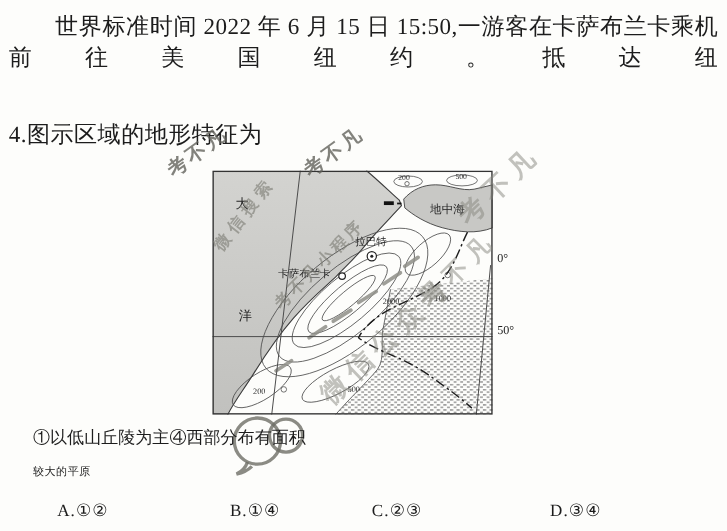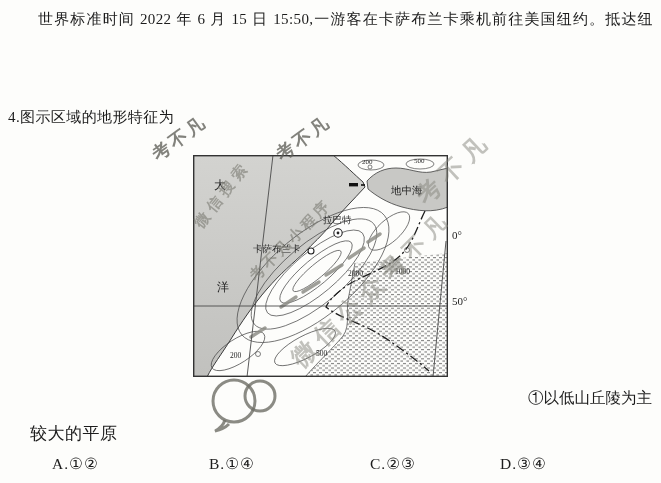--- a/index.html
+++ b/index.html
@@ -2,37 +2,37 @@
 <html><head>
 <meta charset="utf-8">
 <style>
   html,body{margin:0;padding:0;}
   body{background:#ffffff;}
   #page{
     position:relative;width:661px;height:483px;overflow:hidden;
     background:#fdfdfb;color:#1c1c1c;
     font-family:"Liberation Serif","DejaVu Serif",serif;
   }
-  .tline{position:absolute;font-size:15px;letter-spacing:.4px;white-space:nowrap;}
+  .tline{position:absolute;font-size:21px;letter-spacing:.4px;white-space:nowrap;}
   .just{width:645px;white-space:normal;text-align:justify;text-align-last:justify;}
   .indent{text-indent:2em;}
   
   #map-wrap{position:absolute;left:193px;top:155px;width:255px;height:222px;}
   #map-wrap svg{display:block;}
   .geo-label{position:absolute;font-size:11px;color:#222;letter-spacing:0;}
   
   .wm{position:absolute;font-weight:bold;white-space:nowrap;pointer-events:none;
       font-family:"Liberation Sans","DejaVu Sans",sans-serif;}
   .wm-dark{color:rgba(95,95,88,.78);}
   .wm-mid{color:rgba(125,125,117,.62);}
   .wm-light{color:rgba(133,133,125,.5);}
   
   #opt-row{position:absolute;left:30px;top:388px;width:622px;display:flex;
-           justify-content:flex-end;font-size:15.5px;}
-  #opt-cont{position:absolute;left:30px;top:422px;font-size:17px;letter-spacing:.5px;}
+           justify-content:flex-start;font-size:15.5px;}
+  #opt-cont{position:absolute;left:30px;top:422px;font-size:10px;letter-spacing:.5px;}
   .choice{position:absolute;top:455px;font-size:15.5px;letter-spacing:1px;}
 </style>
 </head>
 <body>
 
 <div id="page">
 
   <div class="tline just indent" style="left:8px;top:10px;">世界标准时间 2022 年 6 月 15 日 15:50,一游客在卡萨布兰卡乘机前往美国纽约。抵达纽</div>
   <div class="tline" style="left:8px;top:108px;">4.图示区域的地形特征为</div>
 
@@ -140,21 +140,22 @@
   <svg style="position:absolute;left:203px;top:373px;" width="80" height="62" viewBox="0 0 80 62">
     <g fill="none" stroke="rgba(110,110,102,.8)" stroke-width="3">
       <circle cx="31" cy="28" r="21"></circle>
       <circle cx="57" cy="23" r="15"></circle>
       <path d="M22,47 C20,53 16,56 12,58 C17,57 22,55 26,51"></path>
     </g>
   </svg>
 
   <div id="opt-row">
     <span>①以低山丘陵为主</span>
+    <span>④西部分布有面积</span>
   </div>
   <div id="opt-cont">较大的平原</div>
 
   <span class="choice" style="left:52px;">A.①②</span>
   <span class="choice" style="left:209px;">B.①④</span>
-  <span class="choice" style="left:370px;">C.②③</span>
+  <span class="choice" style="left:338px;">C.②③</span>
   <span class="choice" style="left:500px;">D.③④</span>
 
 </div>
 
 </body></html>

